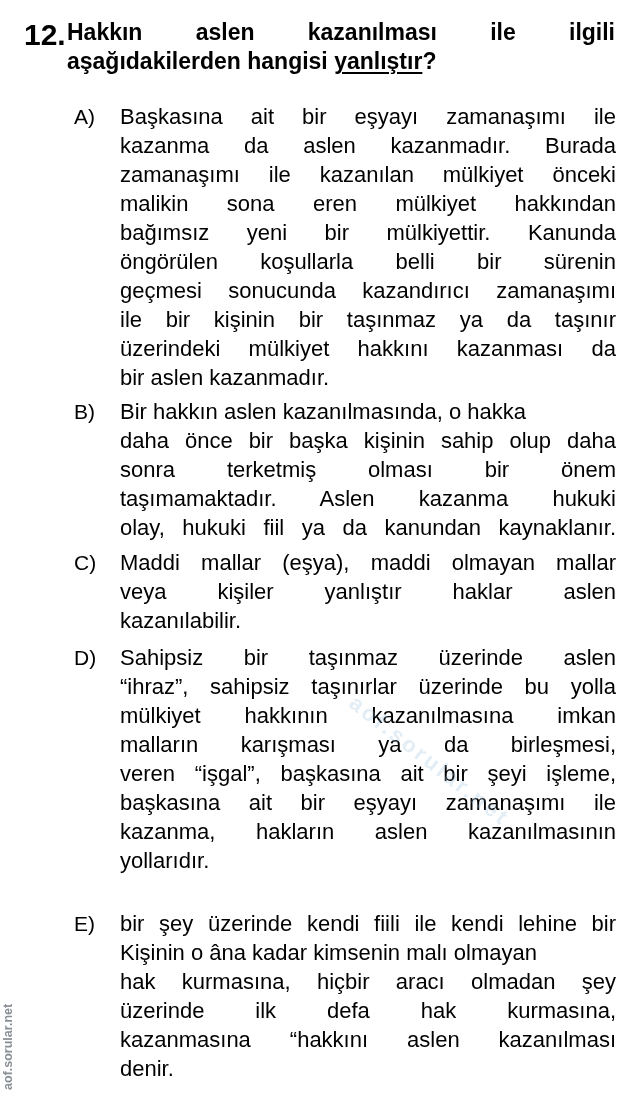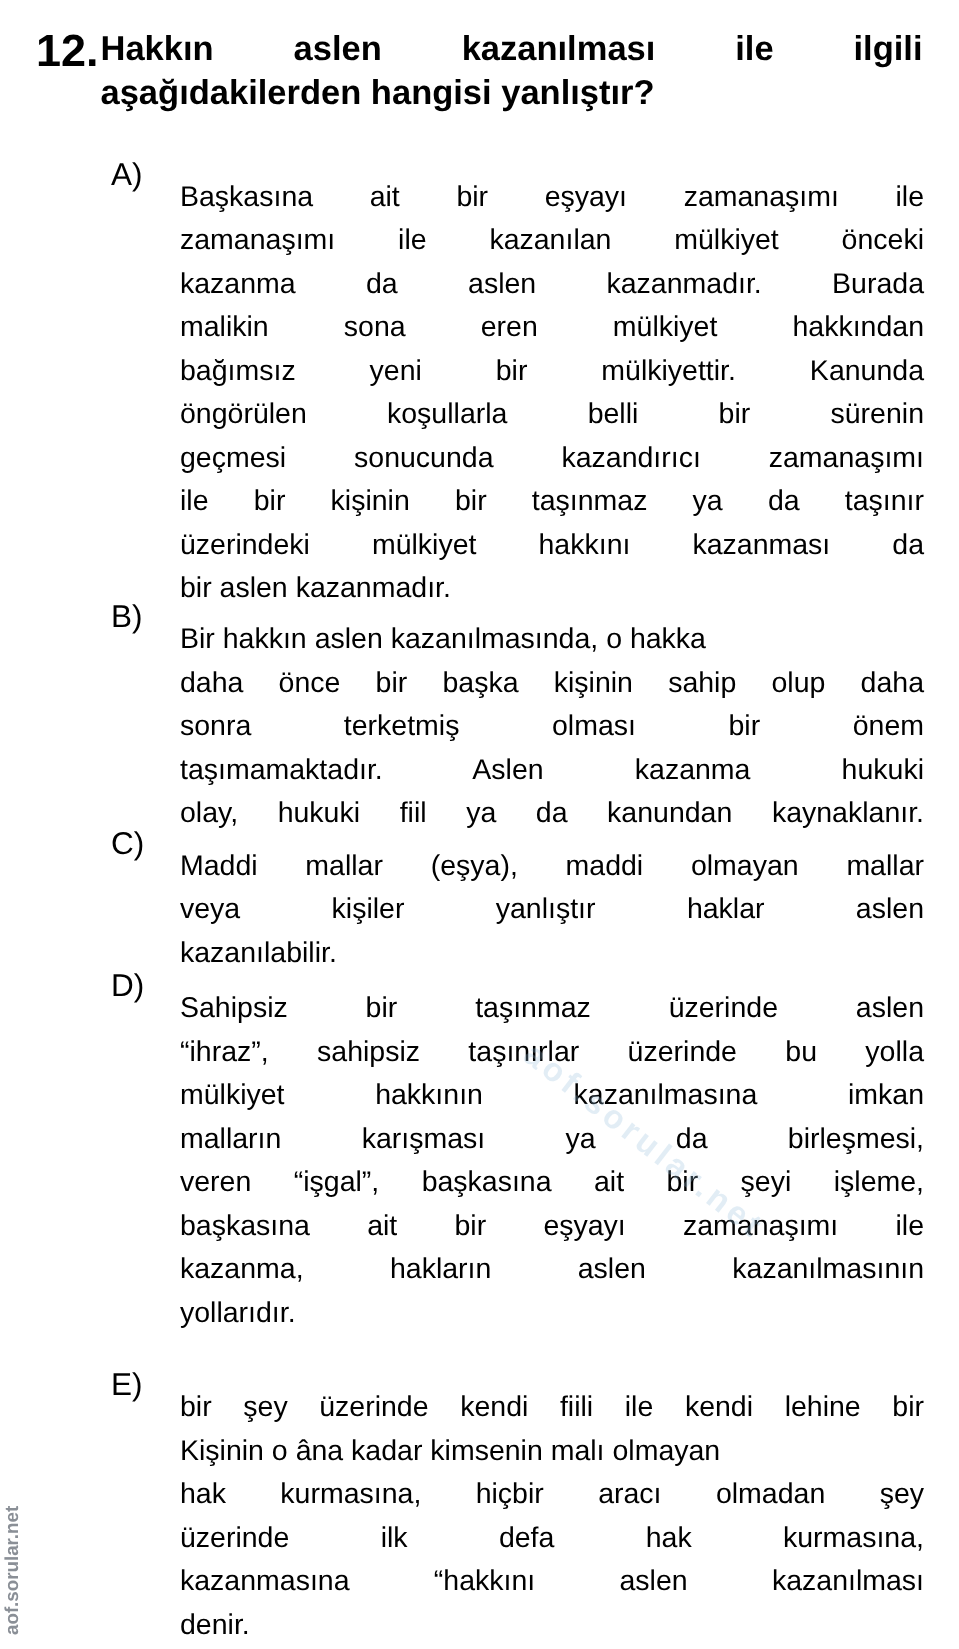--- a/index.html
+++ b/index.html
@@ -44,20 +44,21 @@
     white-space: nowrap;
     text-align: justify;
     text-align-last: justify;
     overflow: visible;
   }
   .line.left {
     text-align: left;
     text-align-last: left;
   }
   .underline {
+    text-decoration: underline;
     text-decoration-thickness: 2px;
     text-underline-offset: 3px;
   }
   .options {
     position: absolute;
     left: 0;
     top: 0;
     width: 639px;
   }
   .option {
@@ -70,22 +71,21 @@
     left: 74px;
     top: 0;
     font-size: 21px;
     line-height: 29px;
   }
   .opt-body {
     position: absolute;
     left: 120px;
     top: 0;
     width: 496px;
-    font-size: 19px;
-    margin-top: 15px;
+    font-size: 22px;
   }
   .opt-body .line {
     white-space: normal;
     word-spacing: 0;
   }
   .side-watermark {
     position: absolute;
     left: 1px;
     top: 1090px;
     transform-origin: 0 0;
@@ -122,22 +122,22 @@
     <span class="line left"><span>aşağıdakilerden hangisi </span><span class="underline">yanlıştır</span><span>?</span></span>
   </div>
 </div>
 
 <div class="options">
 
   <div class="option" style="top:102px;">
     <div class="opt-letter">A)</div>
     <div class="opt-body">
       <span class="line">Başkasına ait bir eşyayı zamanaşımı ile</span>
+      <span class="line">kazanma da aslen kazanmadır. Burada</span>
       <span class="line">zamanaşımı ile kazanılan mülkiyet önceki</span>
-      <span class="line">kazanma da aslen kazanmadır. Burada</span>
       <span class="line">malikin sona eren mülkiyet hakkından</span>
       <span class="line">bağımsız yeni bir mülkiyettir. Kanunda</span>
       <span class="line">öngörülen koşullarla belli bir sürenin</span>
       <span class="line">geçmesi sonucunda kazandırıcı zamanaşımı</span>
       <span class="line">ile bir kişinin bir taşınmaz ya da taşınır</span>
       <span class="line">üzerindeki mülkiyet hakkını kazanması da</span>
       <span class="line left">bir aslen kazanmadır.</span>
     </div>
   </div>
 

